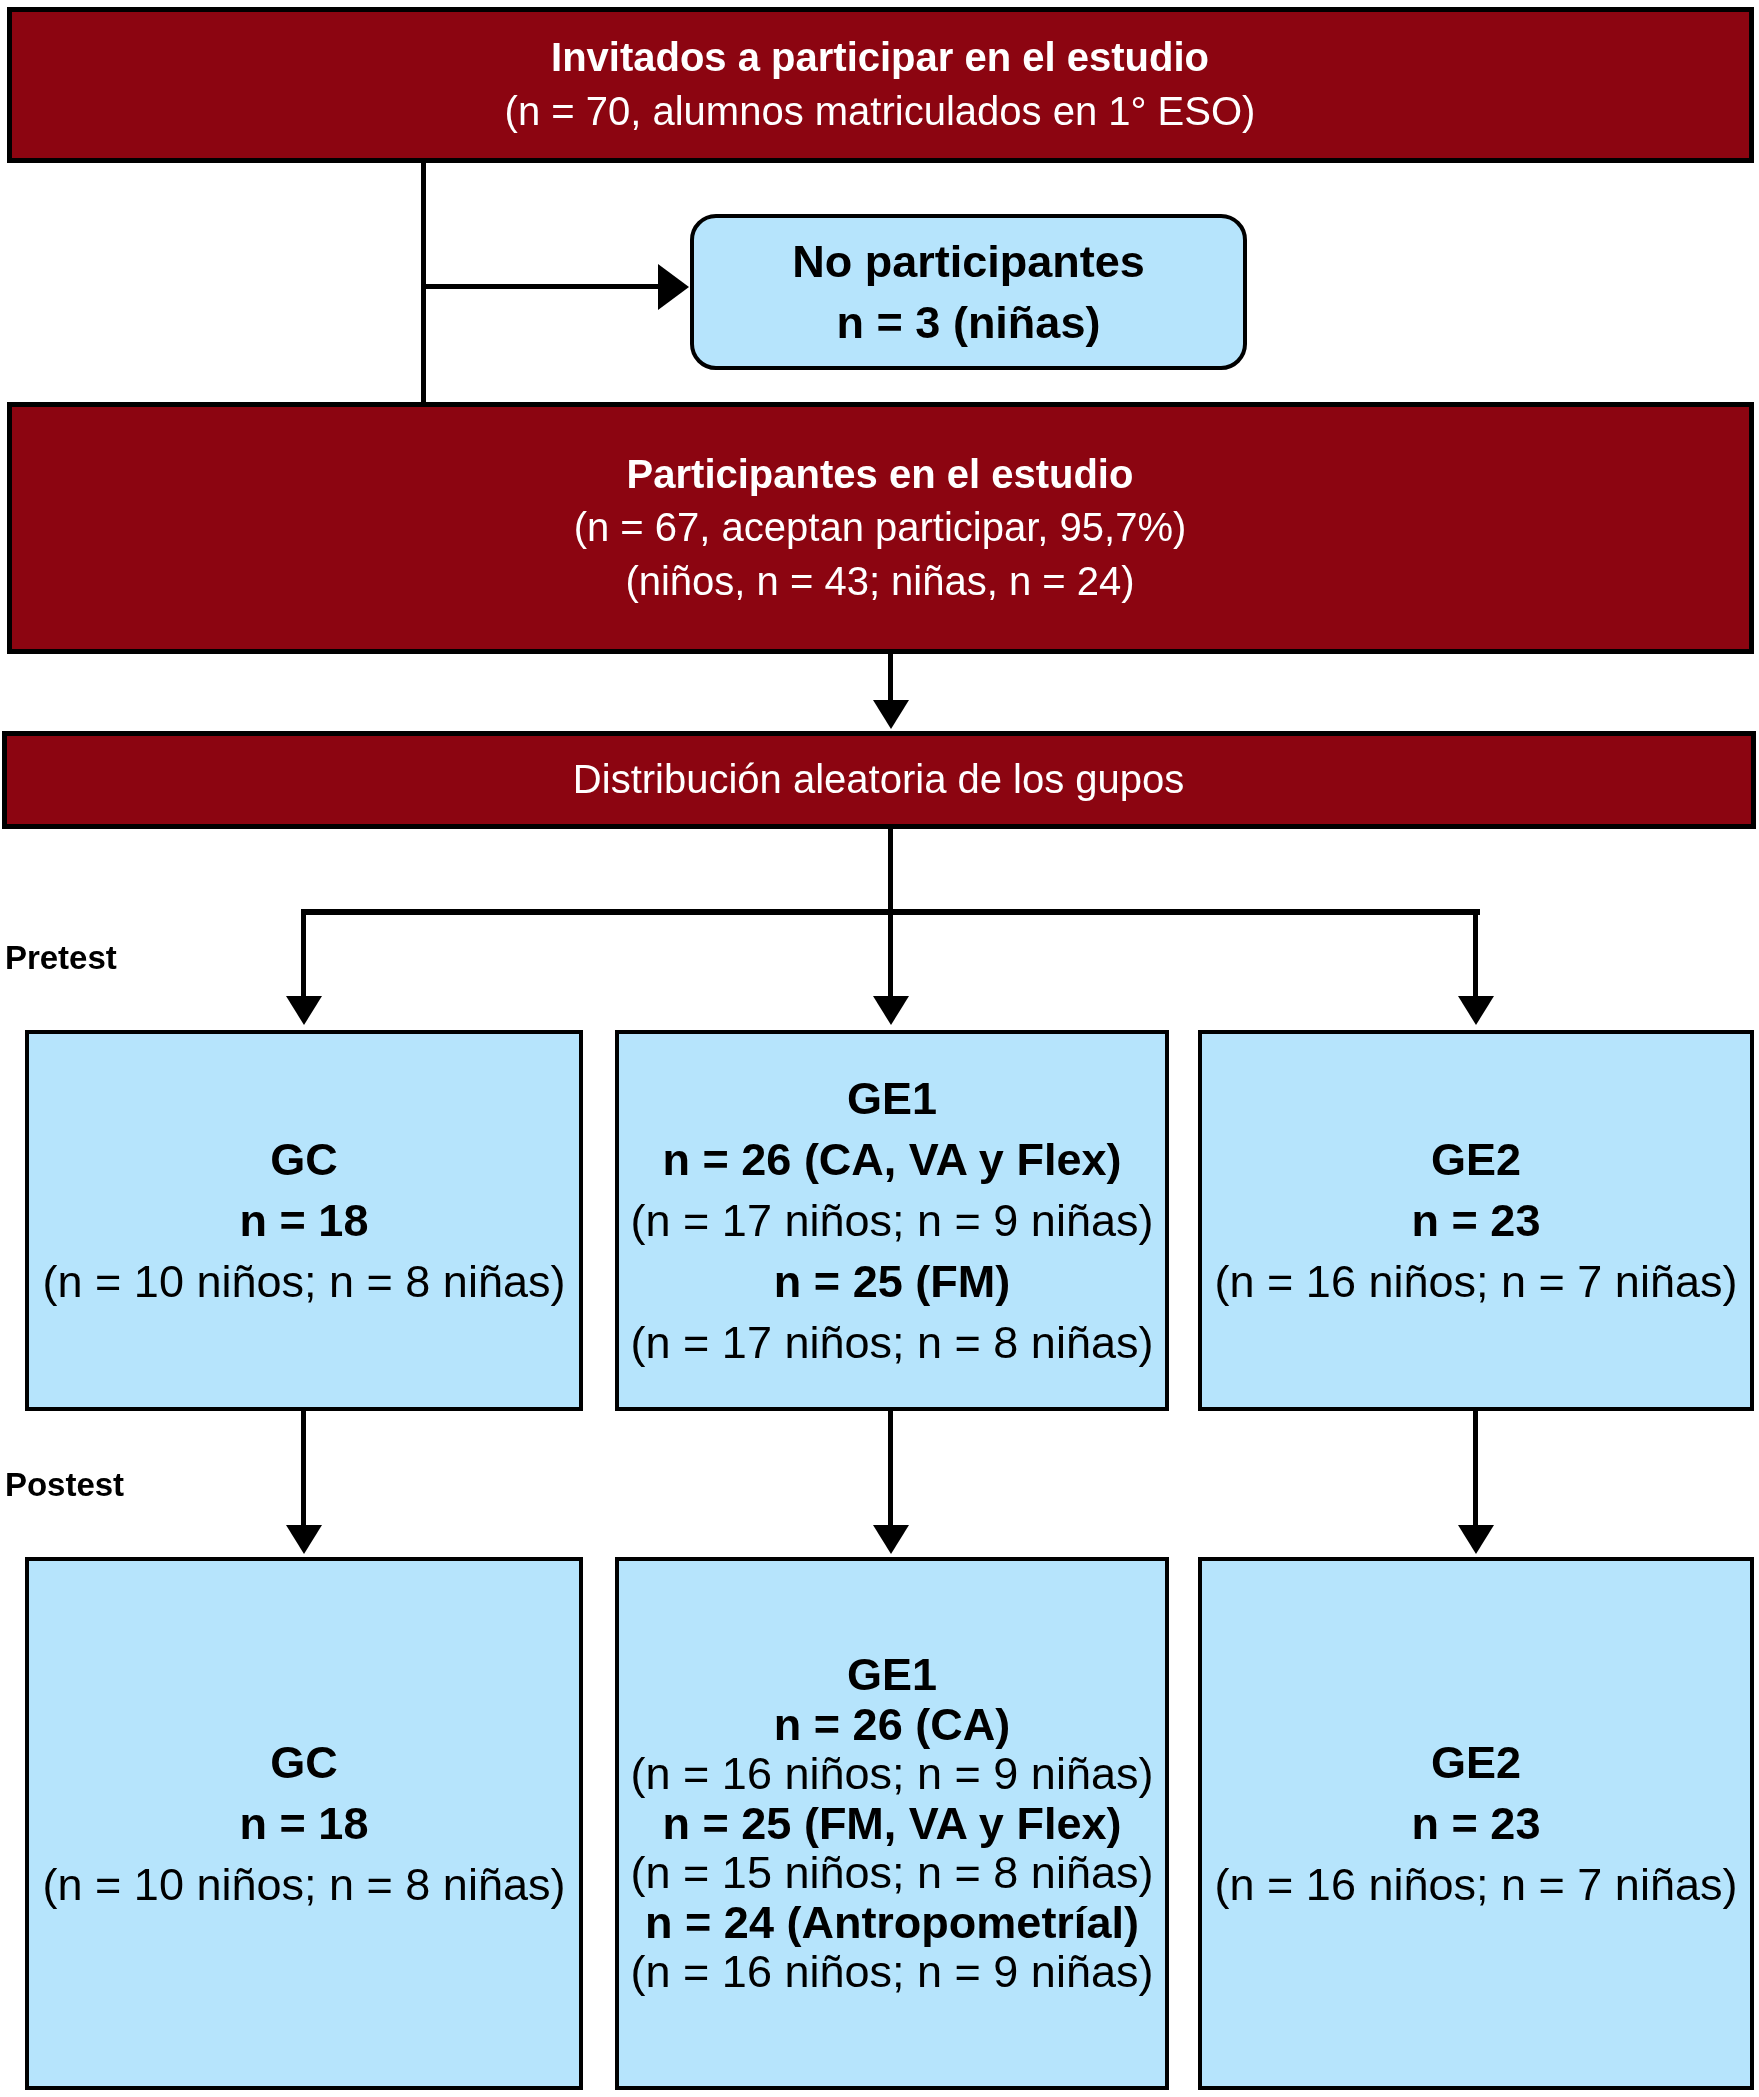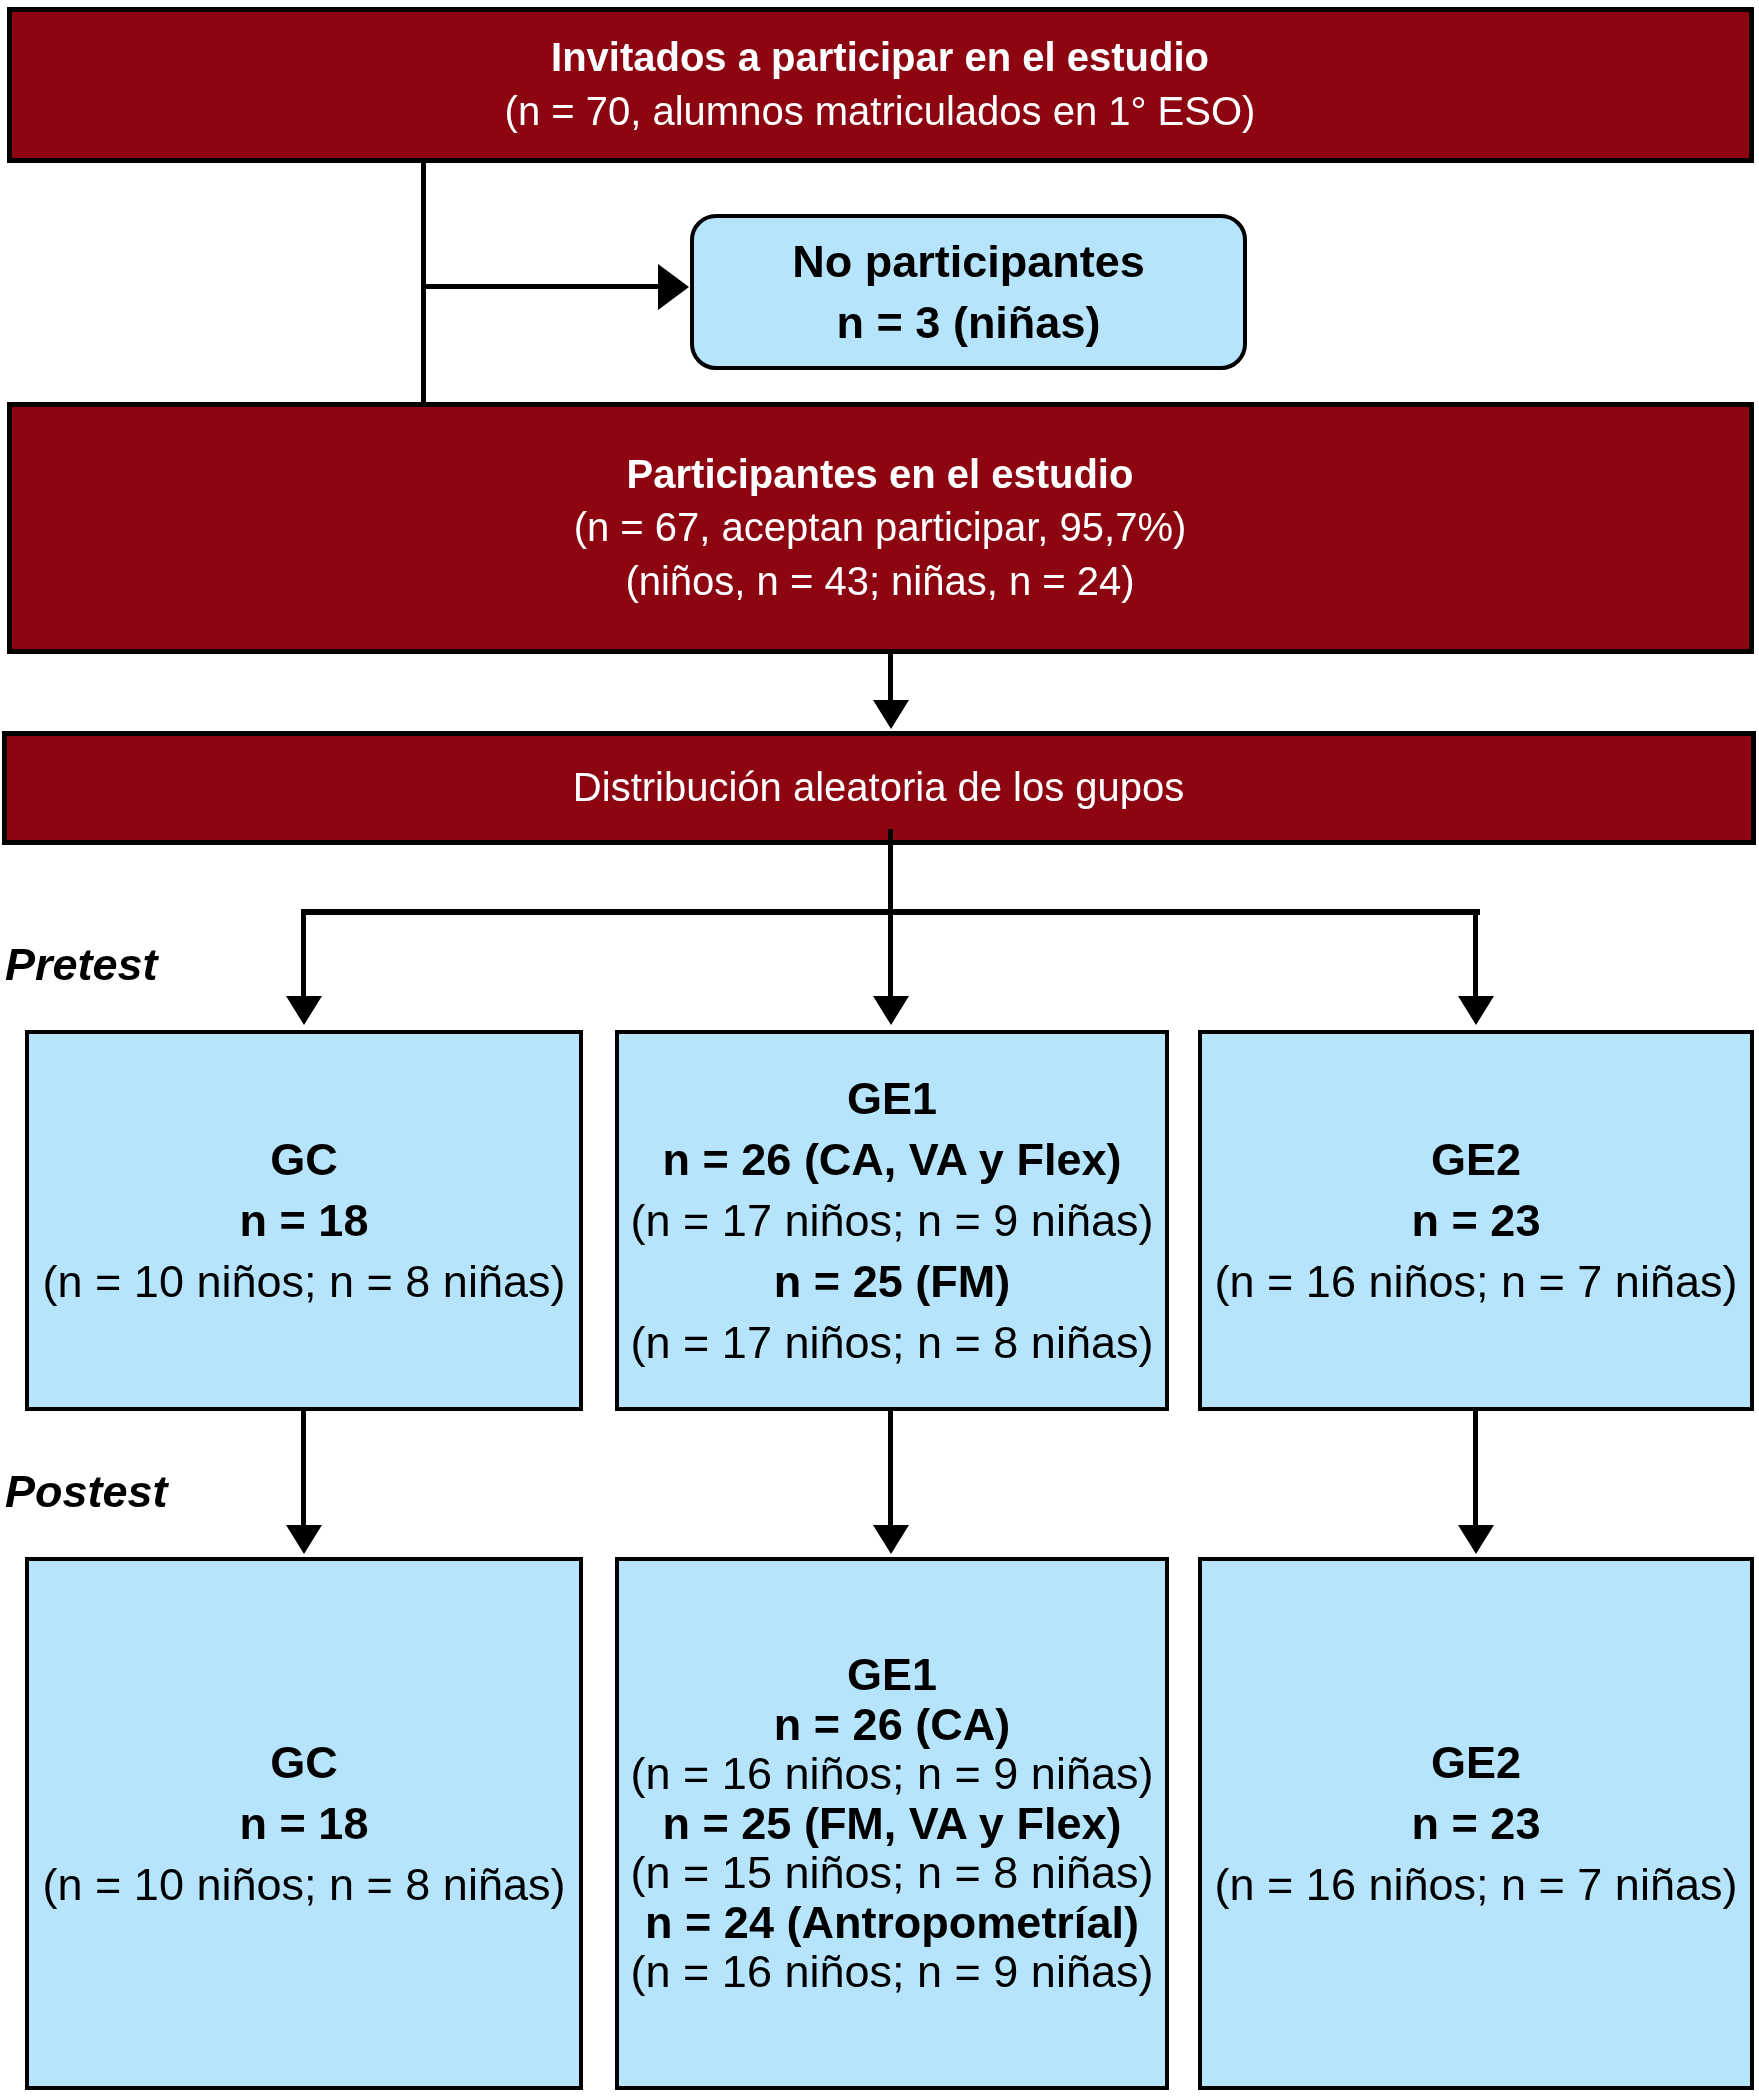--- a/index.html
+++ b/index.html
@@ -28,25 +28,24 @@
   .blue-box {
     background: var(--light_blue, #B6E4FC);
     border: 4.9px solid var(--line, #000);
     color: var(--text_on_blue, #000);
   }
   .t  { font-size: 45px; line-height: 1.36; white-space: nowrap; }
   .tr { font-size: 40px; line-height: 1.33; white-space: nowrap; }
   .b  { font-weight: bold; }
   .stage-label {
     position: absolute;
-    font-size: 45px;
+    font-size: 33px;
     font-weight: bold;
     color: #000;
     line-height: 1.1;
-    font-style: italic;
   }
   .line-v { position: absolute; width: 4.9px;  background: var(--line, #000); }
   .line-h { position: absolute; height: 4.9px; background: var(--line, #000); }
   .arrow-down {
     position: absolute; width: 0; height: 0;
     border-left: 18px solid transparent;
     border-right: 18px solid transparent;
     border-top: 29px solid var(--line, #000);
   }
   .arrow-right {
@@ -57,21 +56,21 @@
   }
   
   #box-invited        { left: 6.5px;    top: 6.5px;    width: 1747px; height: 156px; }
   #v-invited          { left: 421px;  top: 162px;  height: 240px; }
   #h-nonpart          { left: 423px;  top: 284px;  width: 235px; }
   #head-nonpart       { left: 658px;  top: 264px; }
   #box-nonpart        { left: 690px;  top: 214px;  width: 557px;  height: 156px; border-radius: 26px; }
   #box-participants   { left: 6.5px;    top: 402px;  width: 1747px; height: 252px; }
   #v-participants     { left: 888px; top: 654px;  height: 47px; }
   #head-rand          { left: 873px; top: 700px; }
-  #box-randomization  { left: 1.6px;    top: 731px;  width: 1754px; height: 114px; }
+  #box-randomization  { left: 1.6px;    top: 731px;  width: 1754px; height: 98px; }
   #v-rand-stem        { left: 888px; top: 829px; height: 85px; }
   #h-branch           { left: 301px;  top: 909px; width: 1179px; height: 5.7px; }
   #v-branch-gc        { left: 301px;  top: 914px; height: 82px; }
   #v-branch-ge1       { left: 888px; top: 914px; height: 82px; }
   #v-branch-ge2       { left: 1473px; top: 914px; height: 82px; }
   #head-pre-gc        { left: 286px;  top: 996px; }
   #head-pre-ge1       { left: 873px; top: 996px; }
   #head-pre-ge2       { left: 1458px; top: 996px; }
   #label-pretest      { left: 4.9px;    top: 940px; }
   #box-pre-gc         { left: 25px;   top: 1030px; width: 558px;  height: 381px; }

